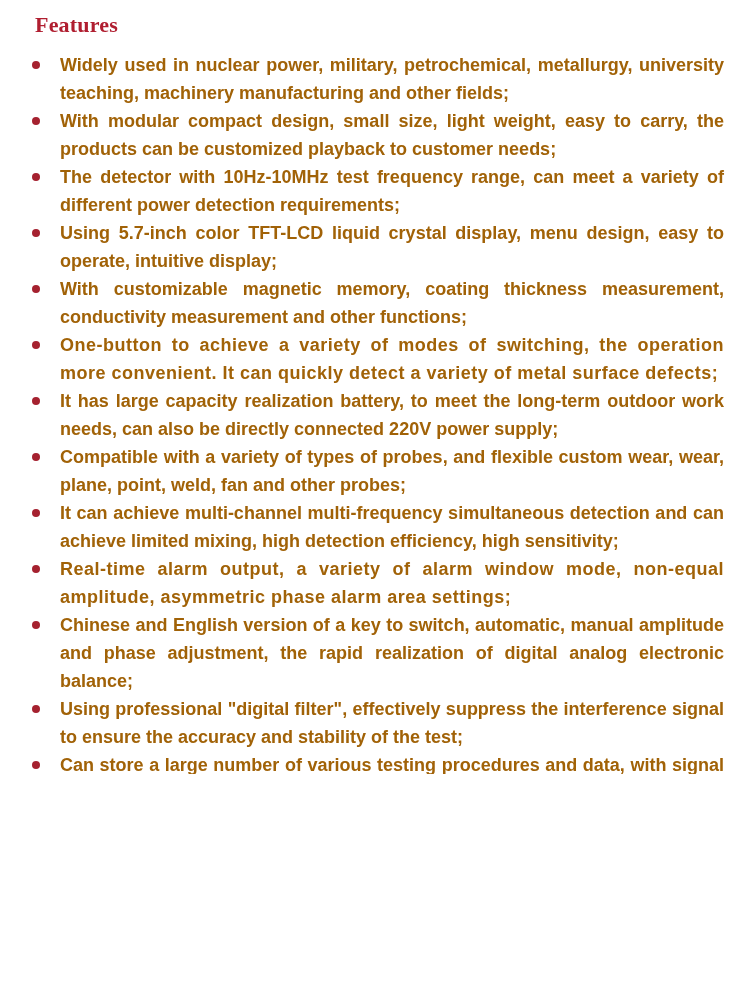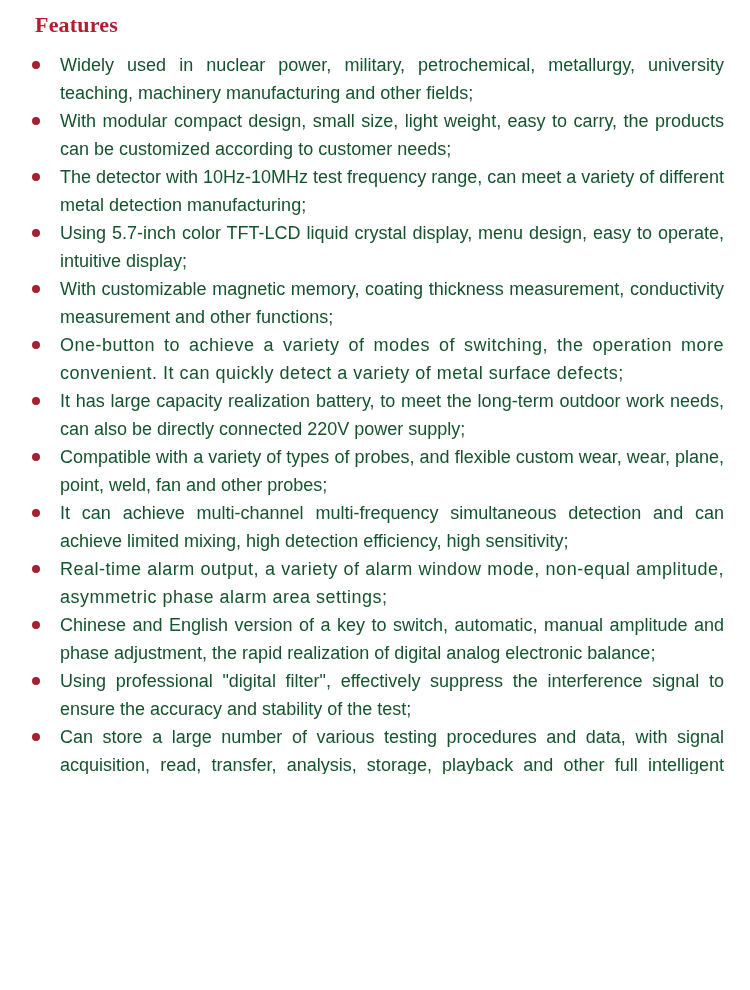--- a/index.html
+++ b/index.html
@@ -31,23 +31,23 @@
     line-height: 1.2;
   }
   ul.features {
     list-style: none;
     margin: 0;
     padding: 0 0 0 30px;
   }
   .feature-item {
     position: relative;
     font-size: 18px;
-    font-weight: 400;
+    font-weight: 700;
     line-height: 28px;
-    color: #14532d;
+    color: #a16207;
     text-align: justify;
     text-align-last: left;
     -moz-text-align-last: left;
   }
   .feature-item .bullet {
     position: absolute;
     left: -28px;
     top: 10px;
     width: 8px;
     height: 8px;
@@ -63,25 +63,25 @@
 
 <div class="page">
   <h1 class="heading">Features</h1>
   <ul class="features">
     <li class="feature-item">
       <span class="bullet"></span>
       <span>Widely used in nuclear power, military, petrochemical, metallurgy, university teaching, machinery manufacturing and other fields;</span>
     </li>
     <li class="feature-item">
       <span class="bullet"></span>
-      <span>With modular compact design, small size, light weight, easy to carry, the products can be customized according to customer needs;</span>
+      <span>With modular compact design, small size, light weight, easy to carry, the products can be customized playback to customer needs;</span>
     </li>
     <li class="feature-item">
       <span class="bullet"></span>
-      <span>The detector with 10Hz-10MHz test frequency range, can meet a variety of different metal detection manufacturing;</span>
+      <span>The detector with 10Hz-10MHz test frequency range, can meet a variety of different power detection requirements;</span>
     </li>
     <li class="feature-item">
       <span class="bullet"></span>
       <span>Using 5.7-inch color TFT-LCD liquid crystal display, menu design, easy to operate, intuitive display;</span>
     </li>
     <li class="feature-item">
       <span class="bullet"></span>
       <span>With customizable magnetic memory, coating thickness measurement, conductivity measurement and other functions;</span>
     </li>
     <li class="feature-item tracked">

